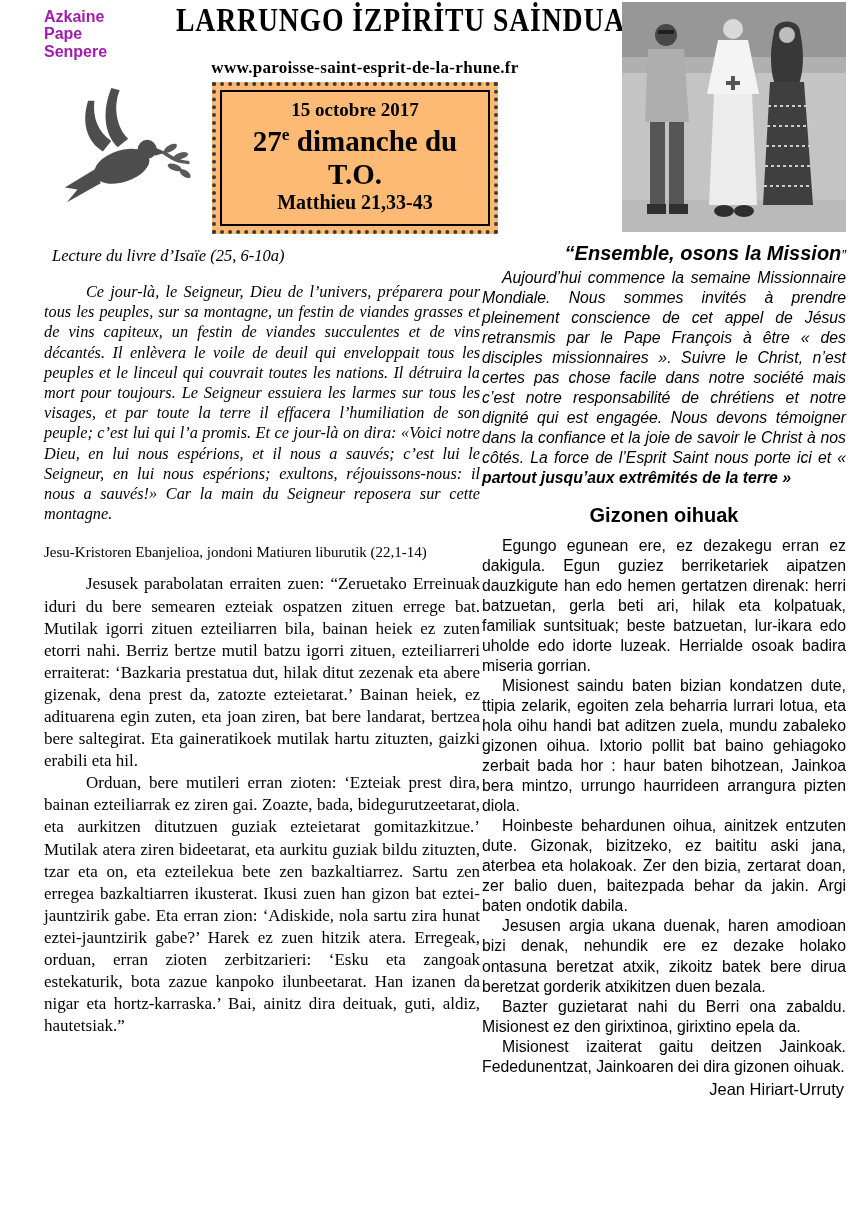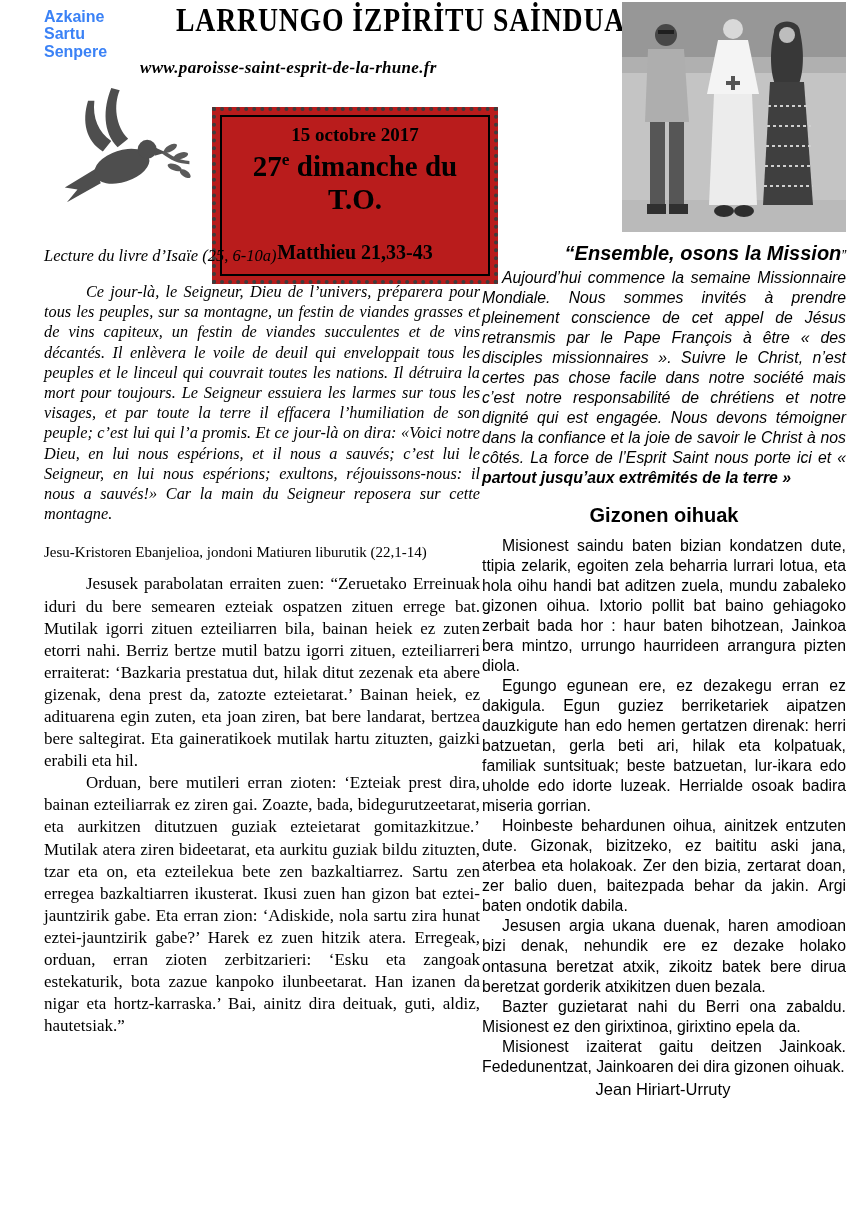--- a/index.html
+++ b/index.html
@@ -12,65 +12,65 @@
     color: #000;
     font-family: "Liberation Serif", serif;
     overflow: hidden;
   }
 
   
   .location {
     position: absolute; left: 44px; top: 8px;
     font-family: "Liberation Sans", sans-serif;
     font-weight: bold; font-size: 16px; line-height: 1.08;
-    color: #3b82f6;
+    color: #a21caf;
   }
   .parish-title {
     position: absolute; left: 140px; top: 2px; width: 450px;
     text-align: center;
     font-family: "Liberation Serif", serif;
     font-weight: bold; font-size: 33px; letter-spacing: 1px;
     transform: scaleX(0.84); transform-origin: 50% 0;
     white-space: nowrap;
   }
   .website {
     position: absolute; left: 140px; top: 58px; width: 450px;
+    text-align: center;
     font-weight: bold; font-size: 17px;
     letter-spacing: 0.3px;
-    font-style: italic;
   }
   .dove-wrap { position: absolute; left: 56px; top: 86px; width: 138px; height: 132px; }
 
   .datebox-outer {
-    position: absolute; left: 212px; top: 107px; width: 286px;
+    position: absolute; left: 212px; top: 82px; width: 286px;
     border: 4px dotted #3c3c3c;
     padding: 4px;
-    background: #b91c1c;
+    background: #fdba74;
   }
   .datebox-inner {
     border: 2px solid #000;
     text-align: center;
     padding: 7px 4px 10px;
   }
   .date-line  { font-size: 19px; font-weight: bold; }
   .sunday-line{ font-size: 29px; font-weight: bold; margin-top: 3px; }
   .sunday-line sup { font-size: 0.6em; }
-  .gospelref-line { font-size: 20px; font-weight: bold; margin-top: 25px; }
+  .gospelref-line { font-size: 20px; font-weight: bold; margin-top: 0; }
 
   .photo-wrap {
     position: absolute; left: 622px; top: 2px; width: 224px; height: 230px;
     overflow: hidden;
   }
 
   
   .col-left  { position: absolute; left: 44px;  top: 246px; width: 436px; }
   .col-right { position: absolute; left: 482px; top: 242px; width: 364px;
                font-family: "Liberation Sans", sans-serif; }
 
-  .reading-title { font-style: italic; font-size: 16.5px; margin: 0 0 13px 0; font-family: Liberation Serif, serif; }
+  .reading-title { font-style: italic; font-size: 16.5px; margin: 0 0 13px 8px; font-family: Liberation Serif, serif; }
   .reading-text  {
     font-style: italic; font-size: 16.3px; line-height: 1.24;
     text-align: justify; text-indent: 42px; margin: 16px 0 20px 0;
   }
   .gospel-title { font-size: 15px; margin: 0 0 12px 0; }
   .gospel-p {
     font-size: 17px; line-height: 1.3;
     text-align: justify; text-indent: 42px; margin: 0;
   }
 
@@ -85,30 +85,30 @@
   }
   .mission-text .b { font-weight: bold; }
   .gizonen-heading {
     font-weight: bold; font-size: 20px; text-align: center;
     margin: 15px 0 9px 0;
   }
   .basque-p {
     font-size: 15.8px; line-height: 1.27;
     text-align: justify; text-indent: 20px; margin: 0;
   }
-  .signature { font-size: 16.5px; text-align: center; margin: 3px 2px 0 0; }
+  .signature { font-size: 16.5px; text-align: right; margin: 3px 2px 0 0; }
 </style>
 </head>
 <body>
 
 <div class="page">
 
   <div class="location">
     <div>Azkaine</div>
-    <div>Sartu</div>
+    <div>Pape</div>
     <div>Senpere</div>
   </div>
 
   <div class="parish-title">LARRUNGO İZPİRİTU SAİNDUA</div>
   <div class="website">www.paroisse-saint-esprit-de-la-rhune.fr</div>
 
   <div class="dove-wrap">
     <svg viewBox="0 0 130 125" width="138" height="132" aria-hidden="true">
       <g fill="#4e4e4e">
         <path d="M30 14 C24 34 28 52 44 62 L52 52 C40 44 34 30 36 14 Z"></path>
@@ -183,22 +183,22 @@
     <p class="reading-text">Ce jour-là, le Seigneur, Dieu de l’univers, préparera pour tous les peuples, sur sa montagne, un festin de viandes grasses et de vins capiteux, un festin de viandes succulentes et de vins décantés. Il enlèvera le voile de deuil qui enveloppait tous les peuples et le linceul qui couvrait toutes les nations. Il détruira la mort pour toujours. Le Seigneur essuiera les larmes sur tous les visages, et par toute la terre il effacera l’humiliation de son peuple; c’est lui qui l’a promis. Et ce jour-là on dira: «Voici notre Dieu, en lui nous espérions, et il nous a sauvés; c’est lui le Seigneur, en lui nous espérions; exultons, réjouissons-nous: il nous a sauvés!» Car la main du Seigneur reposera sur cette montagne.</p>
     <p class="gospel-title">Jesu-Kristoren Ebanjelioa, jondoni Matiuren liburutik (22,1-14)</p>
     <p class="gospel-p">Jesusek parabolatan erraiten zuen: “Zeruetako Erreinuak iduri du bere semearen ezteiak ospatzen zituen errege bat. Mutilak igorri zituen ezteiliarren bila, bainan heiek ez zuten etorri nahi. Berriz bertze mutil batzu igorri zituen, ezteiliarreri erraiterat: ‘Bazkaria prestatua dut, hilak ditut zezenak eta abere gizenak, dena prest da, zatozte ezteietarat.’ Bainan heiek, ez adituarena egin zuten, eta joan ziren, bat bere landarat, bertzea bere saltegirat. Eta gaineratikoek mutilak hartu zituzten, gaizki erabili eta hil.</p>
     <p class="gospel-p">Orduan, bere mutileri erran zioten: ‘Ezteiak prest dira, bainan ezteiliarrak ez ziren gai. Zoazte, bada, bidegurutzeetarat, eta aurkitzen ditutzuen guziak ezteietarat gomitazkitzue.’ Mutilak atera ziren bideetarat, eta aurkitu guziak bildu zituzten, tzar eta on, eta ezteilekua bete zen bazkaltiarrez. Sartu zen erregea bazkaltiarren ikusterat. Ikusi zuen han gizon bat eztei-jauntzirik gabe. Eta erran zion: ‘Adiskide, nola sartu zira hunat eztei-jauntzirik gabe?’ Harek ez zuen hitzik atera. Erregeak, orduan, erran zioten zerbitzarieri: ‘Esku eta zangoak estekaturik, bota zazue kanpoko ilunbeetarat. Han izanen da nigar eta hortz-karraska.’ Bai, ainitz dira deituak, guti, aldiz, hautetsiak.”</p>
   </div>
 
   <div class="col-right">
     <div class="mission-heading"><span>“Ensemble, osons la Mission</span><span class="close-quote">”</span></div>
     <p class="mission-text"><span>Aujourd’hui commence la semaine Missionnaire Mondiale. Nous sommes invités à prendre pleinement conscience de cet appel de Jésus retransmis par le Pape François à être « des disciples missionnaires ». Suivre le Christ, n’est certes pas chose facile dans notre société mais c’est notre responsabilité de chrétiens et notre dignité qui est engagée. Nous devons témoigner dans la confiance et la joie de savoir le Christ à nos côtés. La force de l’Esprit Saint nous porte ici et « </span><span class="b">partout jusqu’aux extrêmités de la terre</span><span class="b"> »</span></p>
     <div class="gizonen-heading">Gizonen oihuak</div>
+    <p class="basque-p">Egungo egunean ere, ez dezakegu erran ez dakigula. Egun guziez berriketariek aipatzen dauzkigute han edo hemen gertatzen direnak: herri batzuetan, gerla beti ari, hilak eta kolpatuak, familiak suntsituak; beste batzuetan, lur-ikara edo uholde edo idorte luzeak. Herrialde osoak badira miseria gorrian.</p>
     <p class="basque-p">Misionest saindu baten bizian kondatzen dute, ttipia zelarik, egoiten zela beharria lurrari lotua, eta hola oihu handi bat aditzen zuela, mundu zabaleko gizonen oihua. Ixtorio pollit bat baino gehiagoko zerbait bada hor : haur baten bihotzean, Jainkoa bera mintzo, urrungo haurrideen arrangura pizten diola.</p>
-    <p class="basque-p">Egungo egunean ere, ez dezakegu erran ez dakigula. Egun guziez berriketariek aipatzen dauzkigute han edo hemen gertatzen direnak: herri batzuetan, gerla beti ari, hilak eta kolpatuak, familiak suntsituak; beste batzuetan, lur-ikara edo uholde edo idorte luzeak. Herrialde osoak badira miseria gorrian.</p>
     <p class="basque-p">Hoinbeste behardunen oihua, ainitzek entzuten dute. Gizonak, bizitzeko, ez baititu aski jana, aterbea eta holakoak. Zer den bizia, zertarat doan, zer balio duen, baitezpada behar da jakin. Argi baten ondotik dabila.</p>
     <p class="basque-p">Jesusen argia ukana duenak, haren amodioan bizi denak, nehundik ere ez dezake holako ontasuna beretzat atxik, zikoitz batek bere dirua beretzat gorderik atxikitzen duen bezala.</p>
     <p class="basque-p">Bazter guzietarat nahi du Berri ona zabaldu. Misionest ez den girixtinoa, girixtino epela da.</p>
     <p class="basque-p">Misionest izaiterat gaitu deitzen Jainkoak. Fededunentzat, Jainkoaren dei dira gizonen oihuak.</p>
     <div class="signature">Jean Hiriart-Urruty</div>
   </div>
 
 </div>
 
 </body></html>

